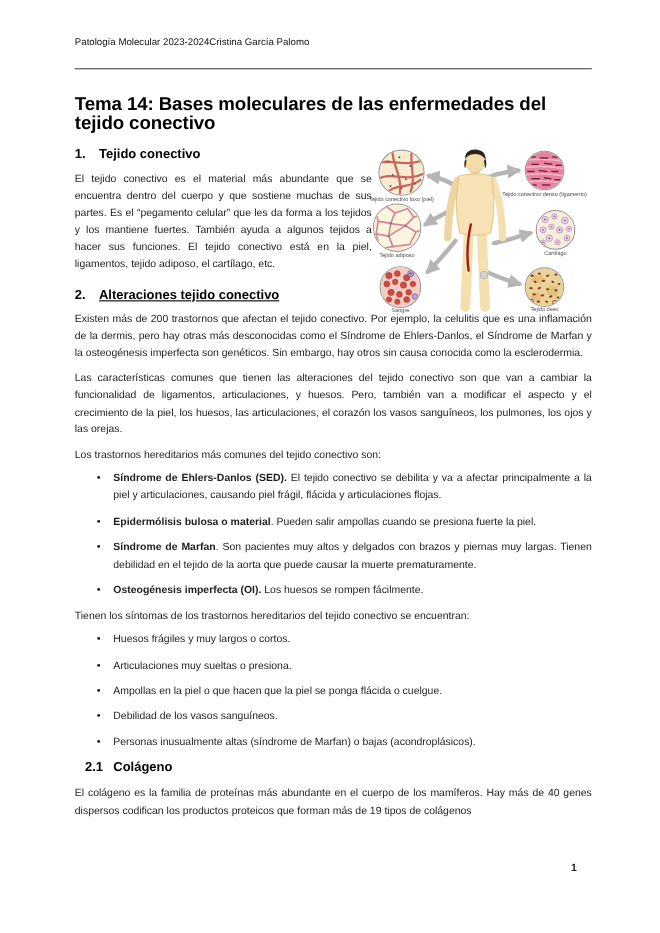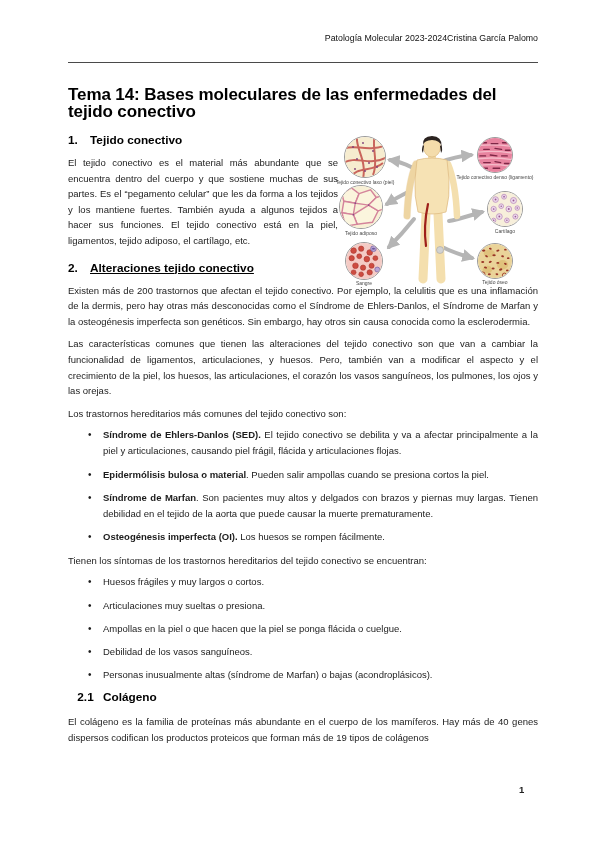--- a/index.html
+++ b/index.html
@@ -1,21 +1,21 @@
 <!DOCTYPE html>
 <html><head>
 <meta charset="utf-8">
 <style>
   html,body{margin:0;padding:0;background:#ffffff;}
   .page{
     position:relative;width:600px;height:848px;background:#fff;
     font-family:"Liberation Sans",sans-serif;color:#1c1c1c;
     box-sizing:border-box;padding:33px 62px 0 68px;overflow:hidden;
   }
-  .hdr{display:flex;justify-content:flex-end;font-size:8.8px;line-height:10px;color:#111;}
+  .hdr{display:flex;justify-content:flex-start;font-size:8.8px;line-height:10px;color:#111;}
   .rule{border-bottom:1.2px solid #4a4a4a;margin-top:19px;}
   .title{margin-top:23px;font-size:17px;font-weight:bold;color:#000;line-height:17px;letter-spacing:-0.1px;}
   .h1{margin-top:13px;font-size:11.8px;font-weight:bold;color:#000;line-height:15px;}
   .h1 .num{display:inline-block;min-width:22px;}
   .h1 .num-wide{display:inline-block;min-width:35px;text-align:center;}
   p.body{font-size:9.5px;line-height:15.6px;text-align:justify;margin:7px 0 0 0;}
   .sec1{position:relative;}
   .sec1 p.body{width:270px;}
   ul.blt{list-style:none;margin:6px 0 0 0;padding:0;}
   ul.blt li{
@@ -267,21 +267,21 @@
   </div>
 
   <div>
     <div class="h1" style="margin-top:12px;text-decoration:underline;"><span class="num">2.</span><span>Alteraciones tejido conectivo</span></div>
     <p class="body">Existen más de 200 trastornos que afectan el tejido conectivo. Por ejemplo, la celulitis que es una inflamación de la dermis, pero hay otras más desconocidas como el Síndrome de Ehlers-Danlos, el Síndrome de Marfan y la osteogénesis imperfecta son genéticos. Sin embargo, hay otros sin causa conocida como la esclerodermia.</p>
     <p class="body">Las características comunes que tienen las alteraciones del tejido conectivo son que van a cambiar la funcionalidad de ligamentos, articulaciones, y huesos. Pero, también van a modificar el aspecto y el crecimiento de la piel, los huesos, las articulaciones, el corazón los vasos sanguíneos, los pulmones, los ojos y las orejas.</p>
     <p class="body">Los trastornos hereditarios más comunes del tejido conectivo son:</p>
 
     <ul class="blt">
       <li><b>Síndrome de Ehlers-Danlos (SED).</b><span> El tejido conectivo se debilita y va a afectar principalmente a la piel y articulaciones, causando piel frágil, flácida y articulaciones flojas.</span></li>
-      <li><b>Epidermólisis bulosa o material</b><span>. Pueden salir ampollas cuando se presiona cortos la piel.</span></li>
+      <li><b>Epidermólisis bulosa o material</b><span>. Pueden salir ampollas cuando se presiona fuerte la piel.</span></li>
       <li><b>Síndrome de Marfan</b><span>. Son pacientes muy altos y delgados con brazos y piernas muy largas. Tienen debilidad en el tejido de la aorta que puede causar la muerte prematuramente.</span></li>
       <li><b>Osteogénesis imperfecta (OI).</b><span> Los huesos se rompen fácilmente.</span></li>
     </ul>
 
     <p class="body" style="margin-top:8px;">Tienen los síntomas de los trastornos hereditarios del tejido conectivo se encuentran:</p>
 
     <ul class="blt symp">
       <li>Huesos frágiles y muy largos o cortos.</li>
       <li>Articulaciones muy sueltas o presiona.</li>
       <li>Ampollas en la piel o que hacen que la piel se ponga flácida o cuelgue.</li>

